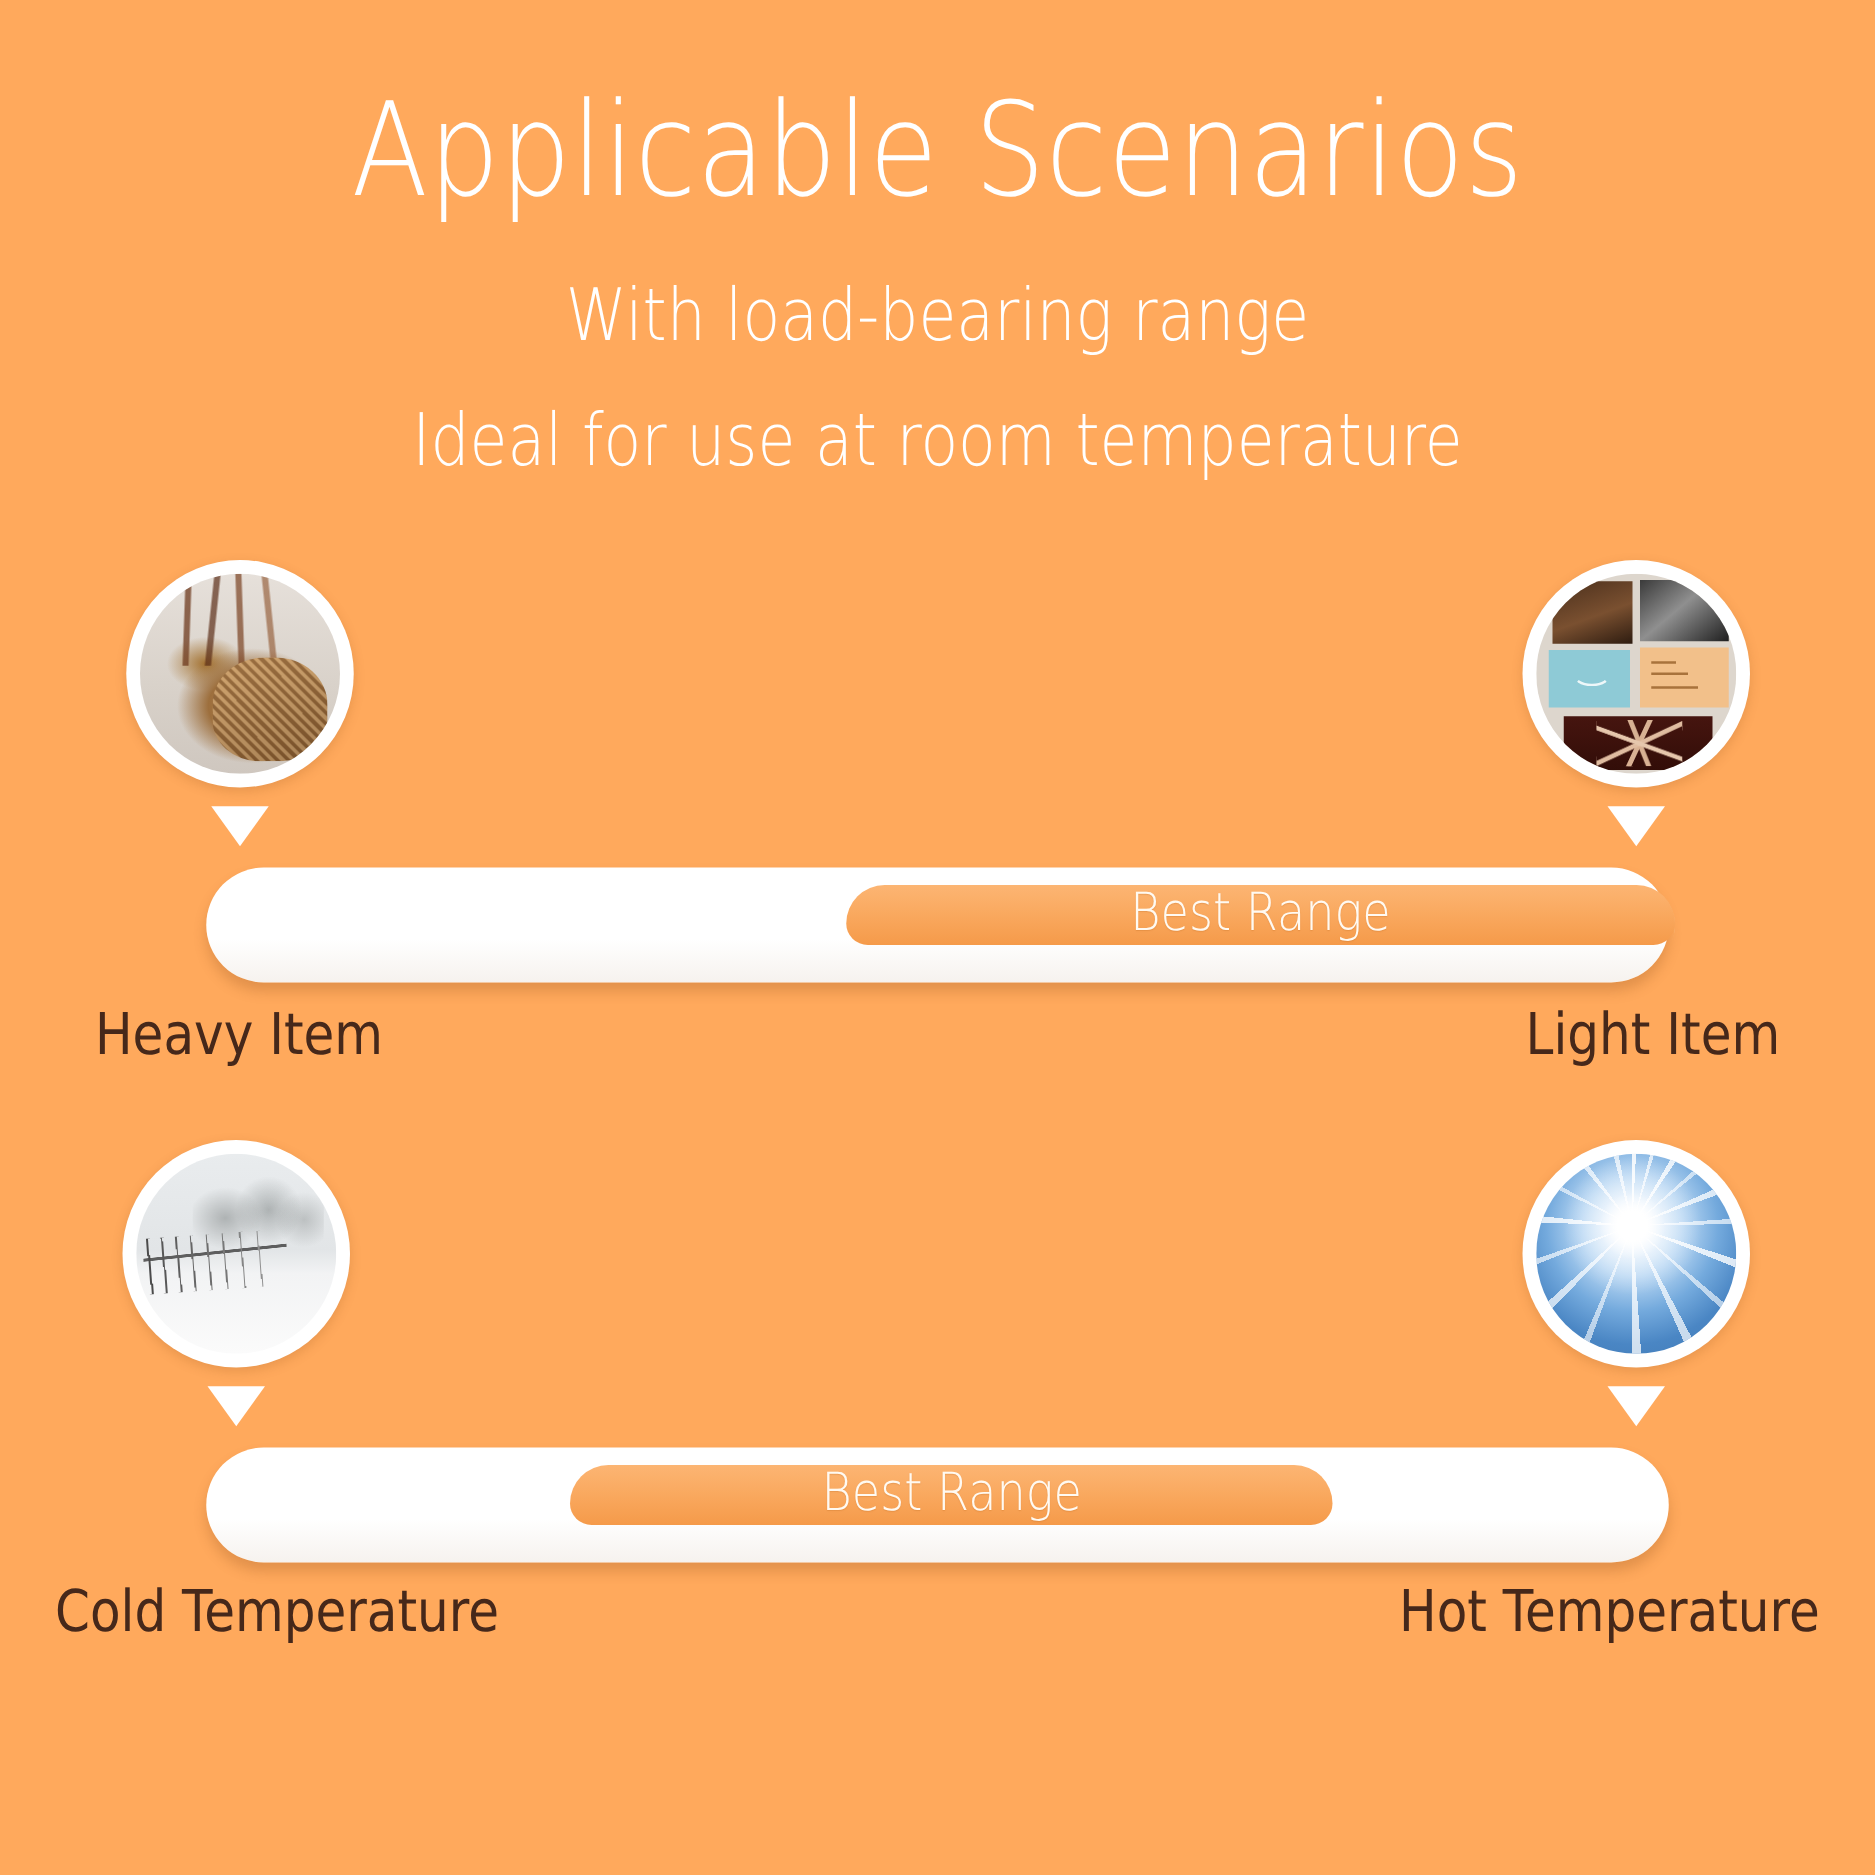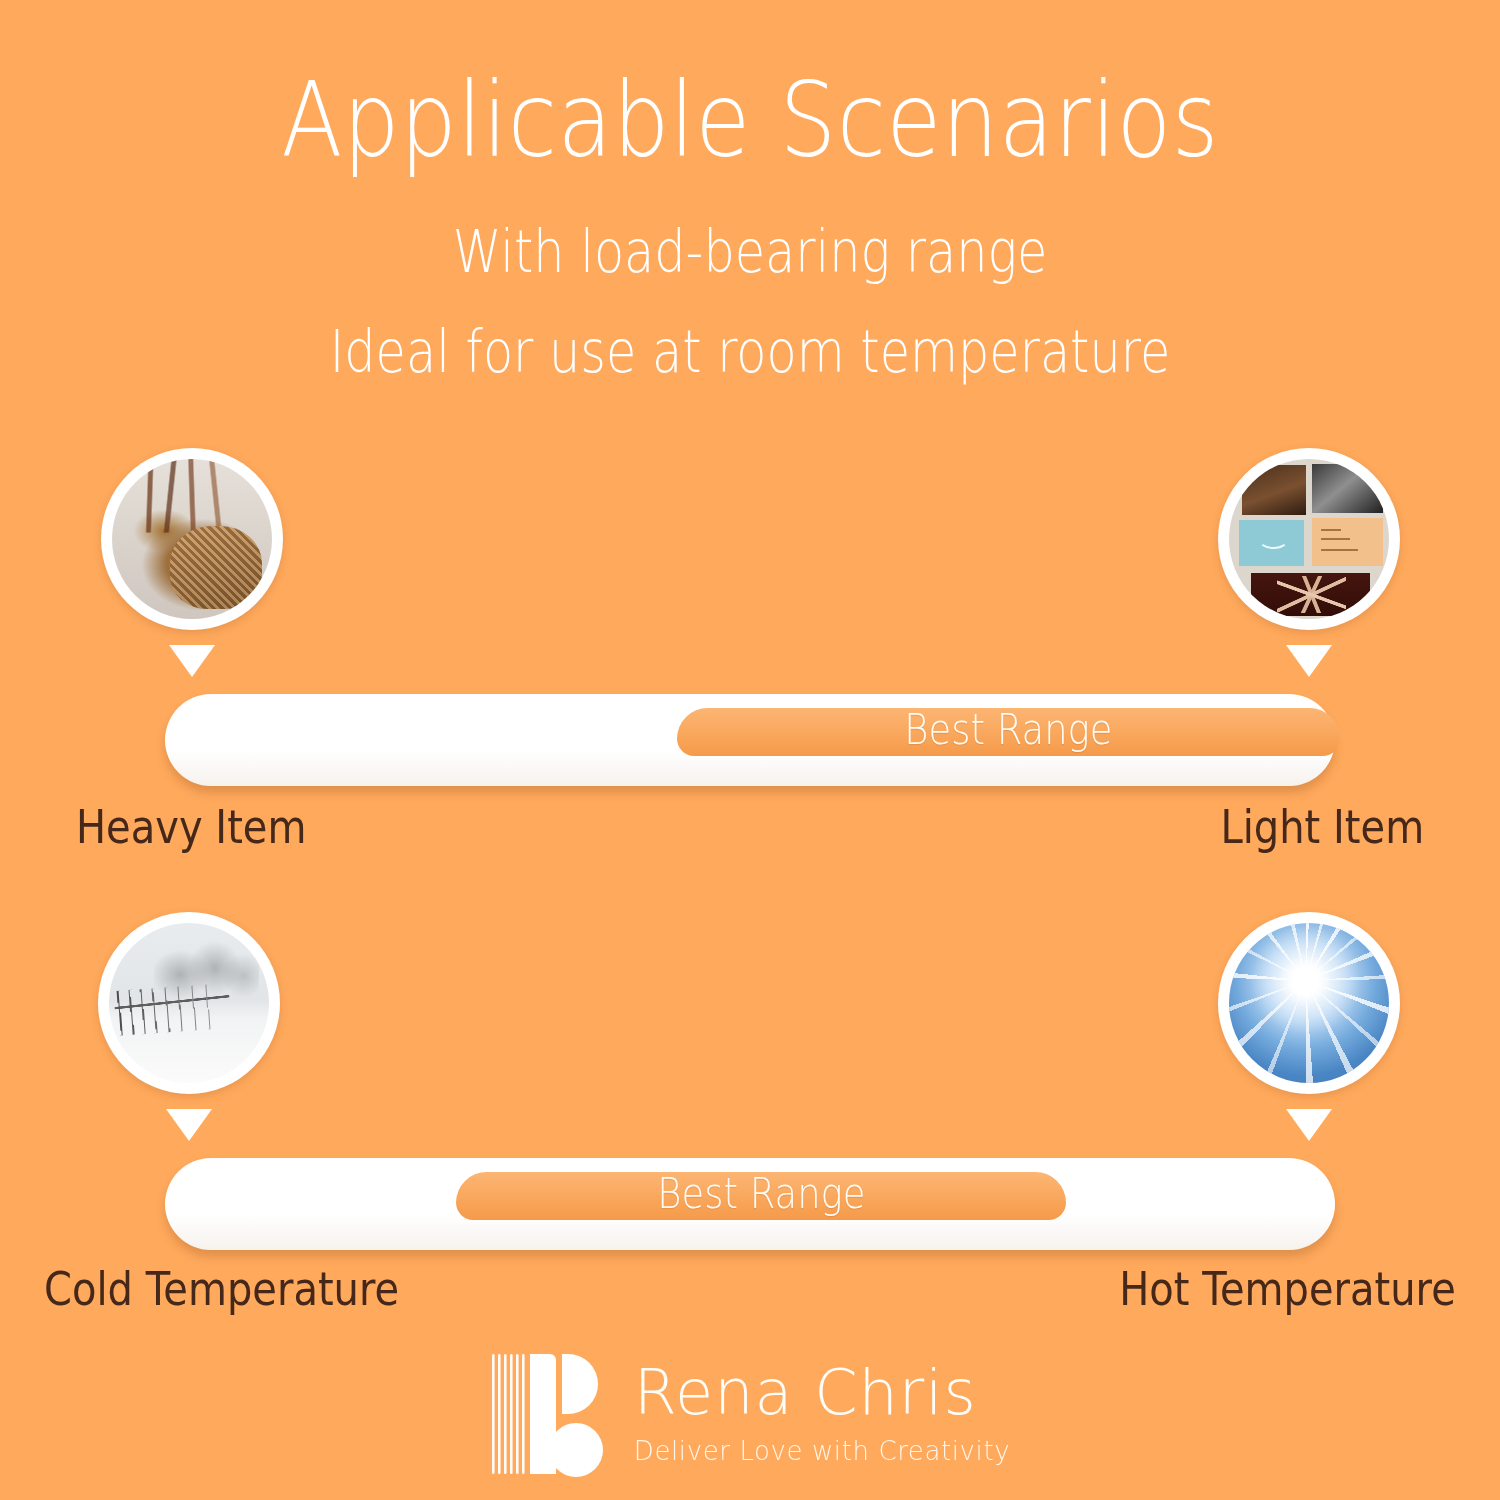--- a/index.html
+++ b/index.html
@@ -364,35 +364,14 @@
   <div class="track" style="left:165px; top:1158px; width:1170px;">
     <div class="fill" style="left:291px; top:14px; width:610px;">
       <div class="fill-inner"></div>
       <span class="fill-label">Best Range</span>
     </div>
   </div>
 
   <div class="edge-label edge-left" style="left:44px; top:1262px;">Cold Temperature</div>
   <div class="edge-label edge-right" style="right:44px; top:1262px;">Hot Temperature</div>
 
-  <div class="logo-wrap">
-    <div class="logo-mark">
-      <svg viewBox="0 0 118 128" width="118" height="128" aria-hidden="true">
-        <g fill="#ffffff">
-          <rect x="2" y="2" width="2.6" height="120" rx="1.3" opacity="0.95"></rect>
-          <rect x="8" y="2" width="2.6" height="120" rx="1.3" opacity="0.95"></rect>
-          <rect x="14" y="2" width="2.6" height="120" rx="1.3" opacity="0.95"></rect>
-          <rect x="20" y="2" width="2.6" height="120" rx="1.3" opacity="0.95"></rect>
-          <rect x="26" y="2" width="2.6" height="120" rx="1.3" opacity="0.95"></rect>
-          <rect x="32" y="2" width="2.6" height="120" rx="1.3" opacity="0.95"></rect>
-          <path d="M40 2 h20 a6 6 0 0 1 6 6 v114 h-26 z"></path>
-          <path d="M72 2 h6 a30 30 0 0 1 0 60 h-6 z"></path>
-          <circle cx="86" cy="98" r="27"></circle>
-        </g>
-      </svg>
-    </div>
-    <div class="logo-text">
-      <div class="brand-name">Rena Chris</div>
-      <div class="brand-tag">Deliver Love with Creativity</div>
-    </div>
-  </div>
 
 </div>
 
 </body></html>

